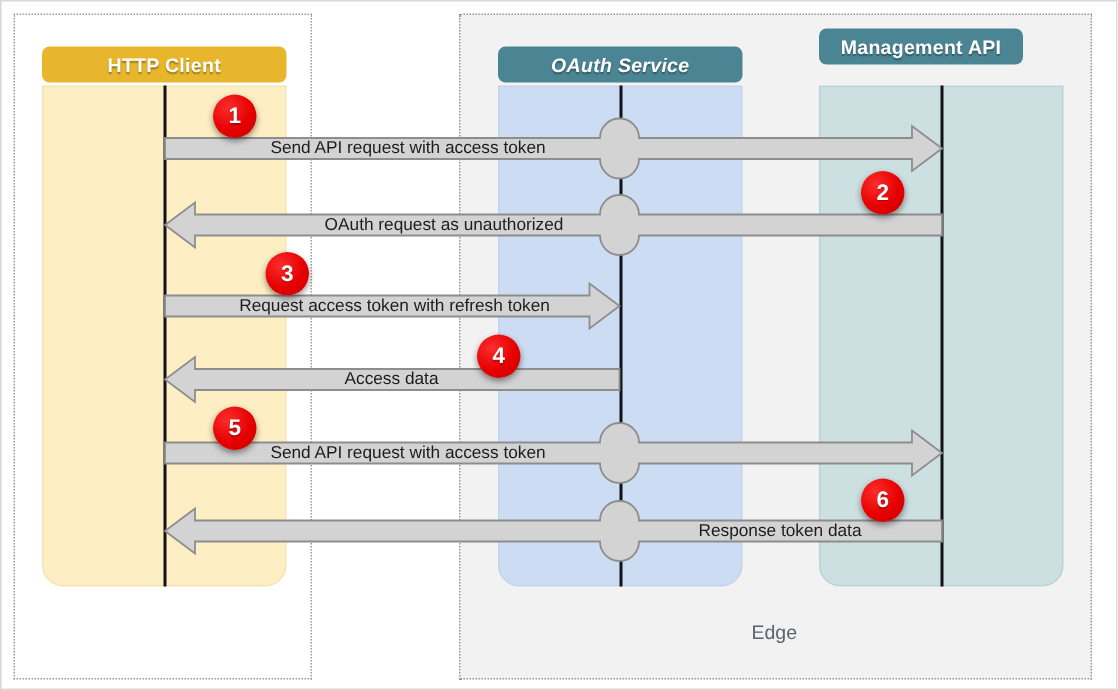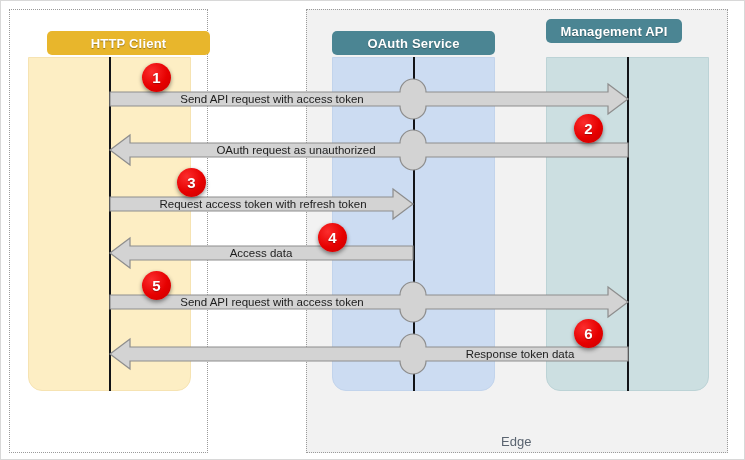--- a/index.html
+++ b/index.html
@@ -93,30 +93,30 @@
   }
 </style>
 </head>
 <body>
 
 <div id="canvas">
 
   <div id="groups">
       <div class="group" style="left: 8px; top: 8px; width: 199px; height: 444px;"></div>
       <div class="group edge" style="left: 305px; top: 8px; width: 422px; height: 444px; background: rgb(242, 242, 242);"></div>
-      <div class="group-label" style="left: 500px; top: 433px; color: rgb(90, 100, 112);">Edge</div>
+      <div class="group-label" style="left: 500px; top: 413px; color: rgb(90, 100, 112);">Edge</div>
     </div>
 
   <div id="actors">
       <div class="actorbox client" style="left: 27px; top: 56px; width: 163px; height: 334px;"></div>
       <div class="lifeline" style="left: 108px; top: 56px; height: 334px; background: rgb(17, 19, 23);"></div>
-      <div class="header client" style="left: 27px; top: 30px; width: 163px; height: 24px; background: rgb(232, 182, 44); margin-left: 19px;">HTTP Client</div>
+      <div class="header client" style="left: 27px; top: 30px; width: 163px; height: 24px; background: rgb(232, 182, 44);">HTTP Client</div>
       <div class="actorbox oauth" style="left: 331px; top: 56px; width: 163px; height: 334px;"></div>
       <div class="lifeline" style="left: 412px; top: 56px; height: 334px; background: rgb(17, 19, 23);"></div>
-      <div class="header oauth" style="left: 331px; top: 30px; width: 163px; height: 24px; background: rgb(75, 133, 147);">OAuth Service</div>
+      <div class="header oauth" style="left: 331px; top: 30px; width: 163px; height: 24px; background: rgb(75, 133, 147); font-style: italic;">OAuth Service</div>
       <div class="actorbox mgmt" style="left: 545px; top: 56px; width: 163px; height: 334px;"></div>
       <div class="lifeline" style="left: 626px; top: 56px; height: 334px; background: rgb(17, 19, 23);"></div>
       <div class="header mgmt" style="left: 545px; top: 18px; width: 136px; height: 24px; background: rgb(75, 133, 147);">Management API</div>
     </div>
 
   <svg class="msglayer" id="arrows" width="745" height="460" viewBox="0 0 745 460" xmlns="http://www.w3.org/2000/svg">
       <path d="M 109 91 L 399 91 A 13 13 0 0 1 425 91 L 607 91 L 607 83 L 627 98 L 607 113 L 607 105 L 425 105 A 13 13 0 0 1 399 105 L 109 105 Z" fill="#d3d3d3" stroke="#8d8d8d" stroke-width="1.2" stroke-linejoin="miter"></path>
       <path d="M 627 142 L 425 142 A 13 13 0 0 0 399 142 L 129 142 L 129 134 L 109 149 L 129 164 L 129 156 L 399 156 A 13 13 0 0 0 425 156 L 627 156 Z" fill="#d3d3d3" stroke="#8d8d8d" stroke-width="1.2" stroke-linejoin="miter"></path>
       <path d="M 109 196 L 392 196 L 392 188 L 412 203 L 392 218 L 392 210 L 109 210 Z" fill="#d3d3d3" stroke="#8d8d8d" stroke-width="1.2" stroke-linejoin="miter"></path>
       <path d="M 412 245 L 129 245 L 129 237 L 109 252 L 129 267 L 129 259 L 412 259 Z" fill="#d3d3d3" stroke="#8d8d8d" stroke-width="1.2" stroke-linejoin="miter"></path>

